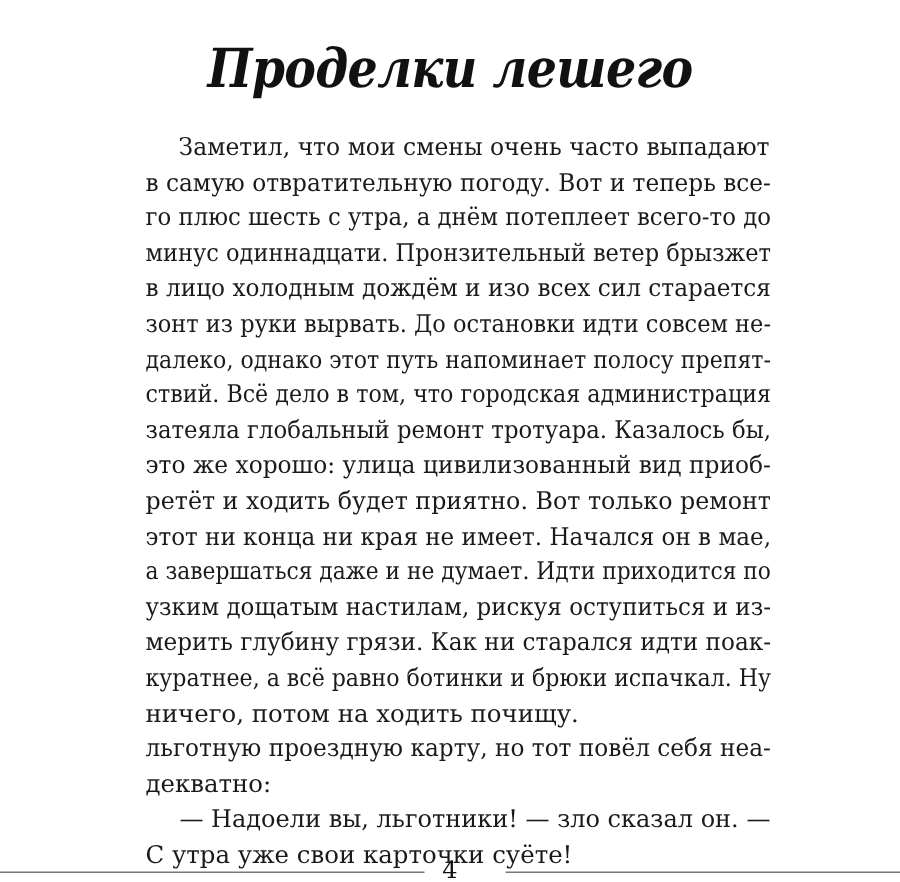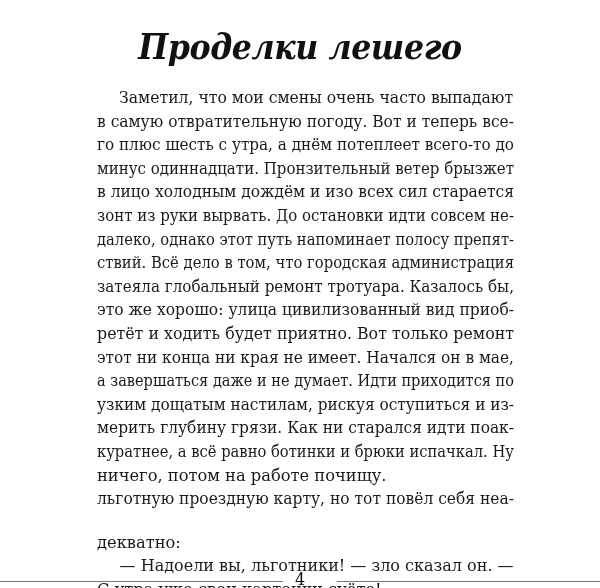--- a/index.html
+++ b/index.html
@@ -96,23 +96,23 @@
   <span class="line" style="transform: scaleX(0.9036); width: 461.484px; text-align-last: left;">далеко, однако этот путь напоминает полосу препят-</span>
   <span class="line" style="transform: scaleX(0.9086); width: 458.969px; text-align-last: left;">ствий. Всё дело в том, что городская администрация</span>
   <span class="line" style="transform: scaleX(0.9315); width: 447.656px; text-align-last: left;">затеяла глобальный ремонт тротуара. Казалось бы,</span>
   <span class="line" style="transform: scaleX(0.9541); width: 437.062px; text-align-last: left;">это же хорошо: улица цивилизованный вид приоб-</span>
   <span class="line" style="transform: scaleX(0.9721); width: 428.953px; text-align-last: left;">ретёт и ходить будет приятно. Вот только ремонт</span>
   <span class="line" style="transform: scaleX(0.9429); width: 442.25px; text-align-last: left;">этот ни конца ни края не имеет. Начался он в мае,</span>
   <span class="line" style="transform: scaleX(0.8917); width: 467.625px; text-align-last: left;">а завершаться даже и не думает. Идти приходится по</span>
   <span class="line" style="transform: scaleX(0.9415); width: 442.906px; text-align-last: left;">узким дощатым настилам, рискуя оступиться и из-</span>
   <span class="line" style="transform: scaleX(0.9477); width: 440px; text-align-last: left;">мерить глубину грязи. Как ни старался идти поак-</span>
   <span class="line" style="transform: scaleX(0.904); width: 461.266px; text-align-last: left;">куратнее, а всё равно ботинки и брюки испачкал. Ну</span>
-  <span class="line last" style="text-align-last: left;">ничего, потом на работе почищу.</span>
+  <span class="line last" style="text-align-last: left;">ничего, потом на ходить почищу.</span>
   <span class="line" style="transform: scaleX(0.951); width: 438.469px; text-align-last: left;">льготную проездную карту, но тот повёл себя неа-</span>
-  <span class="line last" style="text-align-last: left; margin-top: 20px;">декватно:</span>
+  <span class="line last" style="text-align-last: left;">декватно:</span>
   <span class="line indent" style="transform: scaleX(0.9832); width: 423.719px; text-align-last: left;">— Надоели вы, льготники! — зло сказал он. —</span>
   <span class="line last" style="text-align-last: left;">С утра уже свои карточки суёте!</span>
 </div>
 
 <div class="footer">
   <div class="rule left"></div>
   <div class="page-num">4</div>
   <div class="rule right"></div>
 </div>
 

